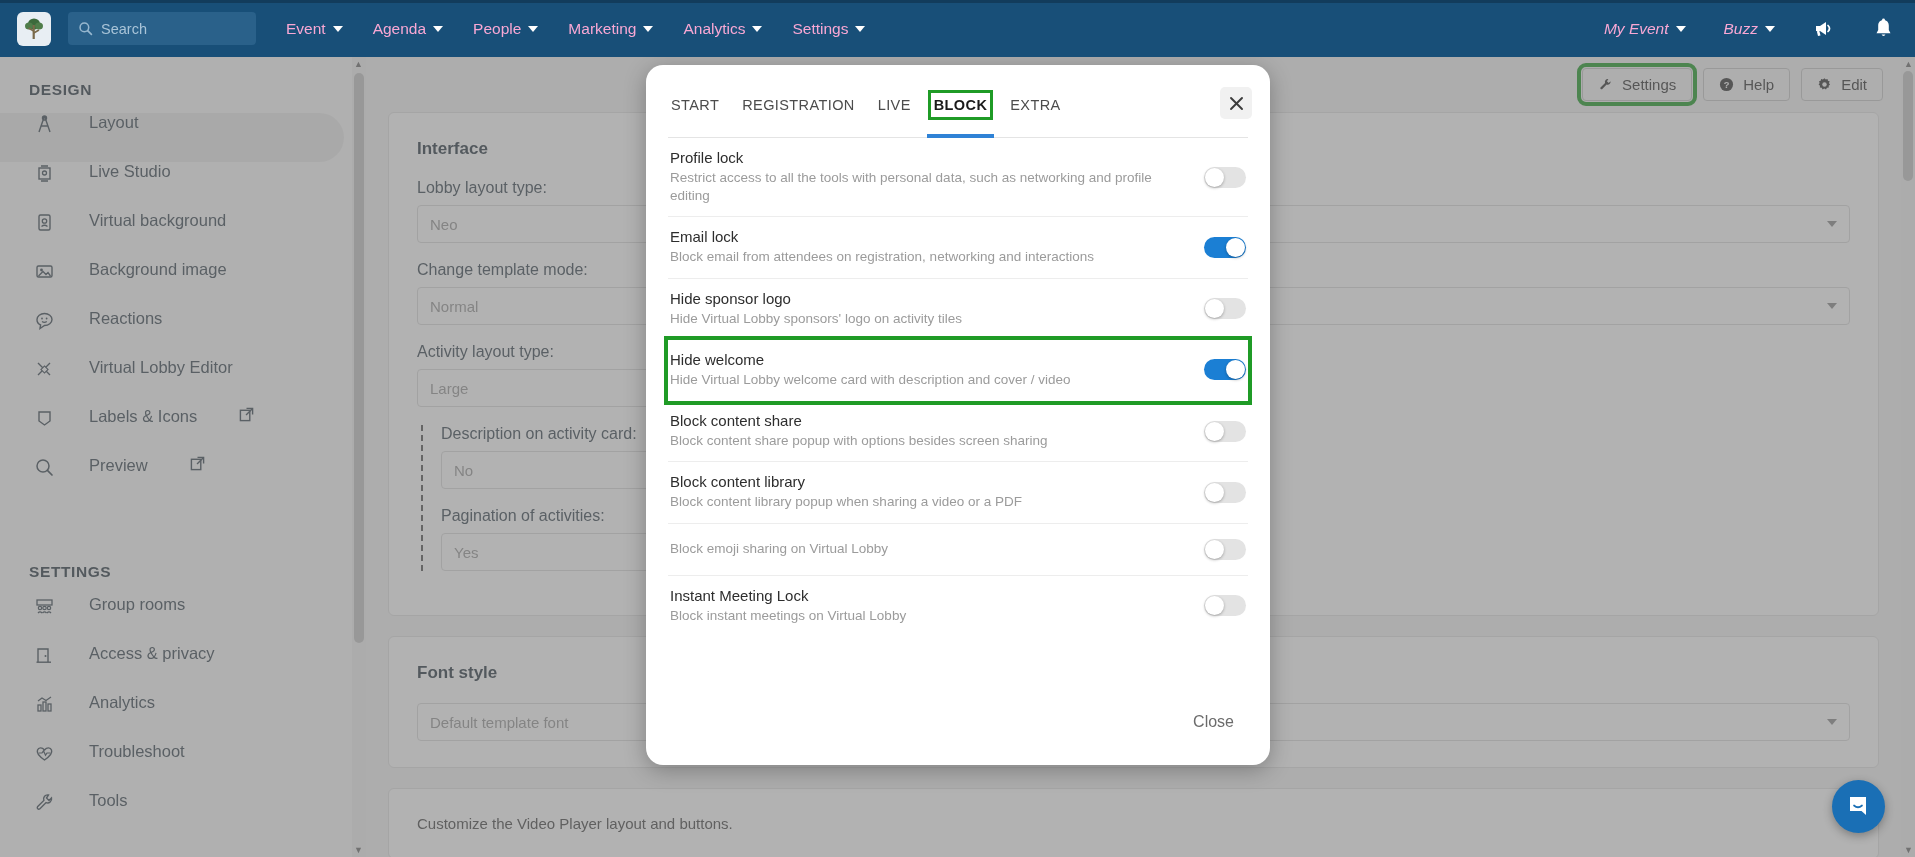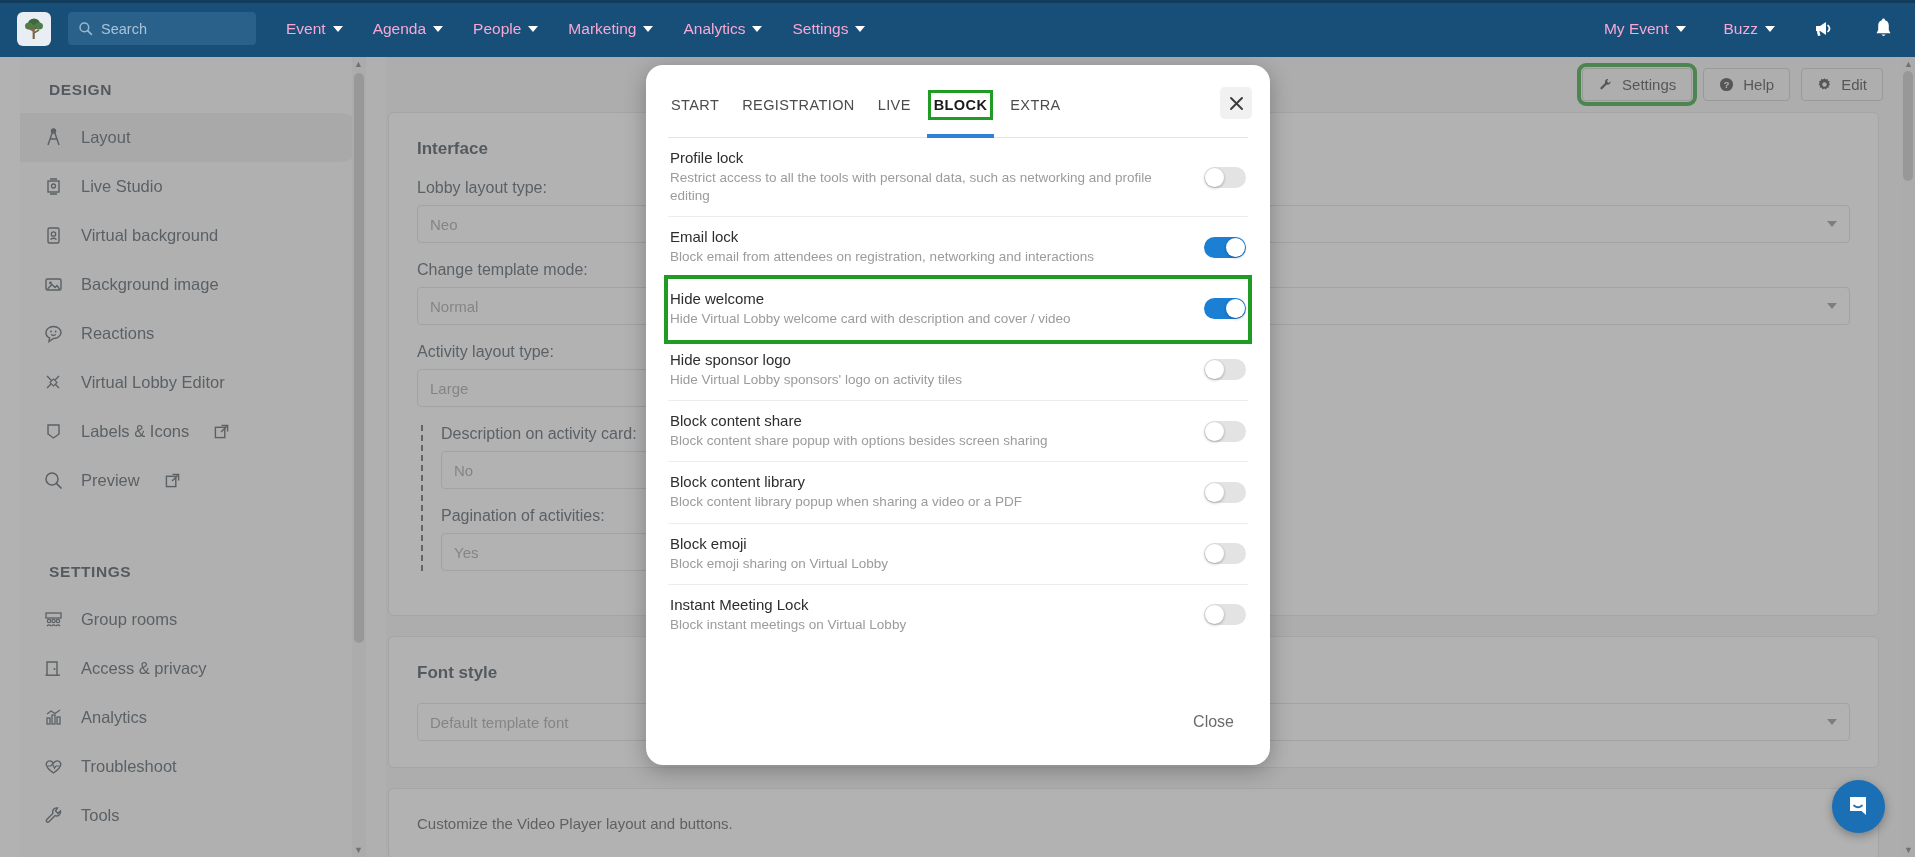--- a/index.html
+++ b/index.html
@@ -36,36 +36,36 @@
     width: 130px;
   }
   .search-box input::placeholder { color: #a9c4d8; }
   .nav-items { display: flex; align-items: center; margin-left: 30px; gap: 30px; }
   .nav-item {
     color: #f9a8d4; font-size: 15.5px; display: flex; align-items: center; gap: 7px;
     cursor: pointer; white-space: nowrap;
   }
   .caret { width: 0; height: 0; border-left: 5px solid transparent;
            border-right: 5px solid transparent; border-top: 6px solid #fff; }
-  .nav-right { margin-left: auto; display: flex; align-items: center; gap: 38px; padding-right: 22px; }
+  .nav-right { margin-left: auto; display: flex; align-items: center; gap: 38px; padding-right: 22px; font-style: italic; }
   .nav-right .nav-item { font-size: 15.5px; }
   .icon-btn { cursor: pointer; display: flex; align-items: center; }
 
   
   .sidebar {
     position: absolute; top: 57px; left: 0; width: 366px; height: 800px;
-    background: #fbfbfb; overflow: hidden; z-index: 5; margin-left: 20px;
+    background: #fbfbfb; overflow: hidden; z-index: 5;
   }
   .side-section-title {
     font-size: 15.5px; font-weight: bold; color: #2e3b45;
     letter-spacing: .6px; padding: 24px 0 14px 29px;
   }
   .side-item {
-    height: 49px; display: flex; align-items: center; padding-left: 22px;
-    color: #3d4a54; font-size: 16.5px; cursor: pointer; gap: 17px;
+    height: 49px; display: flex; align-items: flex-start; padding-left: 33px;
+    color: #3d4a54; font-size: 16.5px; cursor: pointer; gap: 34px;
     margin-right: 22px; border-radius: 0 26px 26px 0;
   }
   .side-item.active { background: #ececec; }
   .side-item .ic { width: 22px; height: 22px; flex: none; display:flex; align-items:center; justify-content:center;}
   .ext { width: 15px; height: 15px; margin-left: 8px; flex: none; }
   .side-gap { height: 34px; }
   .side-scroll {
     position: absolute; top: 57px; left: 352px; width: 14px; height: 800px;
     background: #f2f2f2; z-index: 6;
   }
@@ -537,63 +537,62 @@
       <div class="srow">
         <div class="txt">
           <div class="t1">Email lock</div>
           <div class="t2">Block email from attendees on registration, networking and interactions</div>
         </div>
         <div class="tgl on">
             <span class="knob"></span>
           </div>
       </div>
 
+      <div class="srow">
+        <div class="txt">
+          <div class="t1">Hide sponsor logo</div>
+          <div class="t2">Hide Virtual Lobby sponsors' logo on activity tiles</div>
+        </div>
+        <div class="tgl">
+            <span class="knob"></span>
+          </div>
+      </div>
+
       <div class="srow hl">
         <div class="txt">
           <div class="t1">Hide welcome</div>
           <div class="t2">Hide Virtual Lobby welcome card with description and cover / video</div>
         </div>
         <div class="tgl on">
             <span class="knob"></span>
           </div>
       </div>
 
       <div class="srow">
         <div class="txt">
-          <div class="t1">Hide sponsor logo</div>
-          <div class="t2">Hide Virtual Lobby sponsors' logo on activity tiles</div>
-        </div>
-        <div class="tgl">
-            <span class="knob"></span>
-          </div>
-      </div>
-
-      <div class="srow">
-        <div class="txt">
           <div class="t1">Block content share</div>
           <div class="t2">Block content share popup with options besides screen sharing</div>
         </div>
         <div class="tgl">
             <span class="knob"></span>
           </div>
       </div>
 
       <div class="srow">
         <div class="txt">
           <div class="t1">Block content library</div>
           <div class="t2">Block content library popup when sharing a video or a PDF</div>
         </div>
         <div class="tgl">
             <span class="knob"></span>
           </div>
       </div>
 
       <div class="srow">
         <div class="txt">
-          <div class="t1">Block emoji</div>
           <div class="t2">Block emoji sharing on Virtual Lobby</div>
         </div>
         <div class="tgl">
             <span class="knob"></span>
           </div>
       </div>
 
       <div class="srow">
         <div class="txt">
           <div class="t1">Instant Meeting Lock</div>

